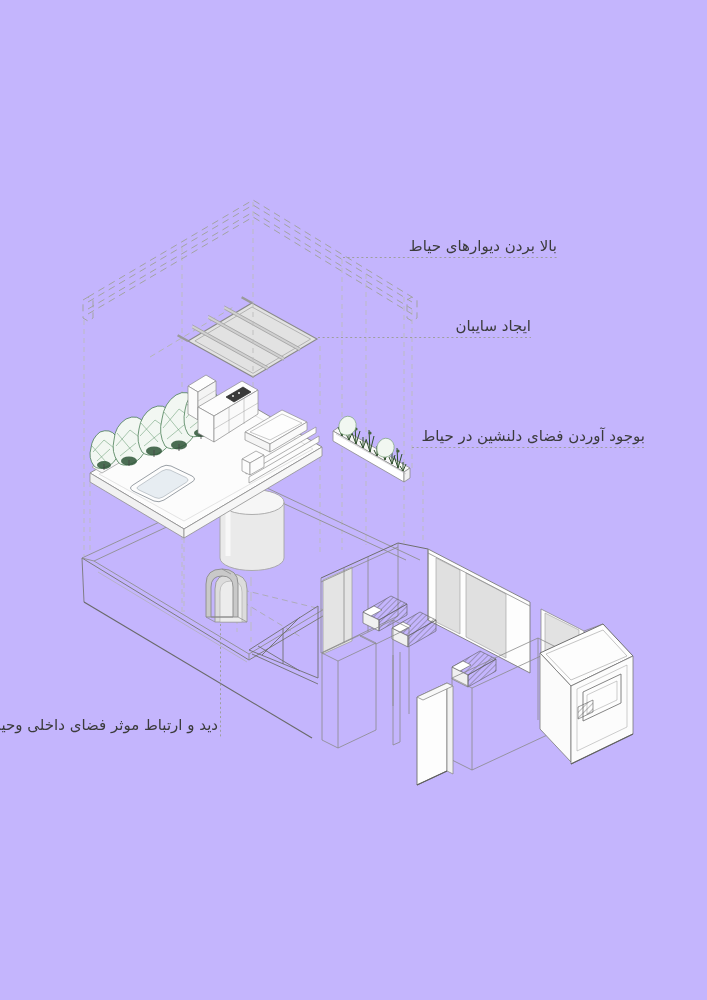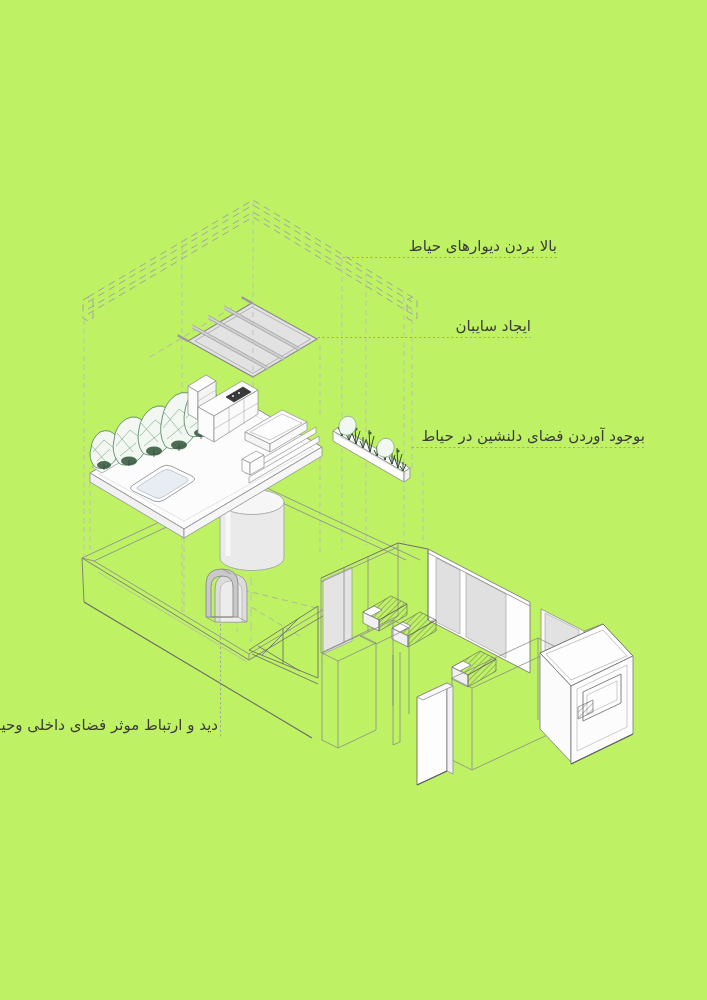--- a/index.html
+++ b/index.html
@@ -1,16 +1,16 @@
 <!DOCTYPE html>
 <html><head>
 <meta charset="utf-8">
 <style>
   html,body{margin:0;padding:0;background:#ffffff;}
-  .page{position:relative;width:707px;height:1000px;background:#bef264;overflow:hidden;
+  .page{position:relative;width:707px;height:1000px;background:#c4b5fd;overflow:hidden;
         font-family:"DejaVu Sans",sans-serif;}
   .page svg{position:absolute;left:0;top:0;}
   text.anno{font-size:15px;fill:#3b3b3b;direction:rtl;}
 </style>
 </head>
 <body>
 
 <div class="page">
 <svg width="707" height="1000" viewBox="0 0 707 1000">
   <defs>

